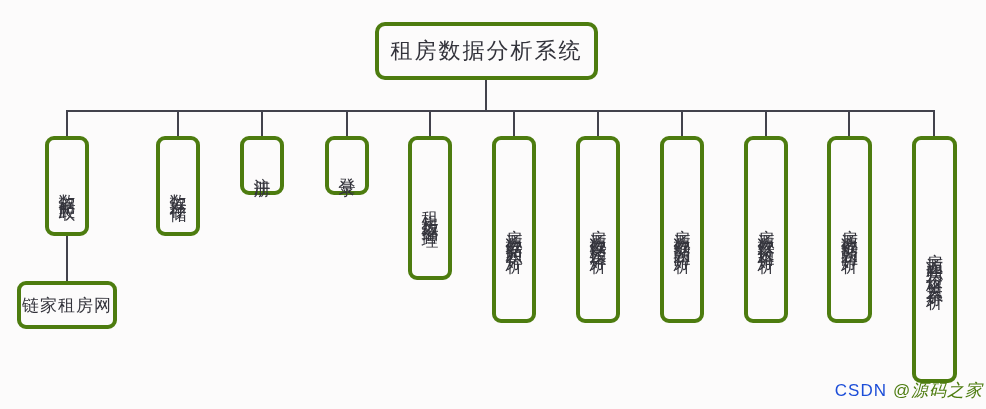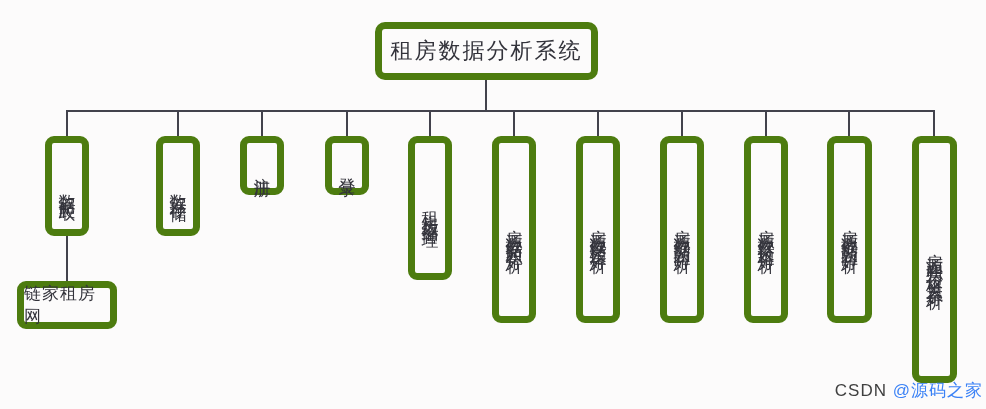--- a/index.html
+++ b/index.html
@@ -13,21 +13,21 @@
   }
   #connectors {
     position: absolute;
     left: 0; top: 0;
     width: 986px; height: 409px;
   }
   #connectors line { stroke: #42424c; stroke-width: 2; }
   .box {
     position: absolute;
     box-sizing: border-box;
-    border: 7px solid #4d7c0f;
+    border: 4px solid #4d7c0f;
     border-radius: 9px;
     background: #fcfbfb;
     color: #33333b;
     display: flex;
     align-items: center;
     justify-content: center;
   }
   .title-box {
     left: 375px; top: 22px;
     width: 223px; height: 58px;
@@ -61,22 +61,22 @@
     font-size: 17px;
     letter-spacing: 1px;
   }
   .watermark {
     position: absolute;
     right: 3px; bottom: 7px;
     font-size: 17px;
     letter-spacing: 1px;
     white-space: nowrap;
   }
-  .wm-brand { color: #404040; }
-  .wm-user  { color: #3b82f6; }
+  .wm-brand { color: #1d4ed8; }
+  .wm-user  { color: #4d7c0f; font-style: italic; }
 </style>
 </head>
 <body>
 
 <div id="canvas">
 
   <svg id="connectors" viewBox="0 0 986 409" xmlns="http://www.w3.org/2000/svg">
     <line x1="486" y1="79" x2="486" y2="111"></line>
     <line x1="67" y1="111" x2="934" y2="111"></line>
     <line x1="67" y1="110" x2="67" y2="137"></line>

